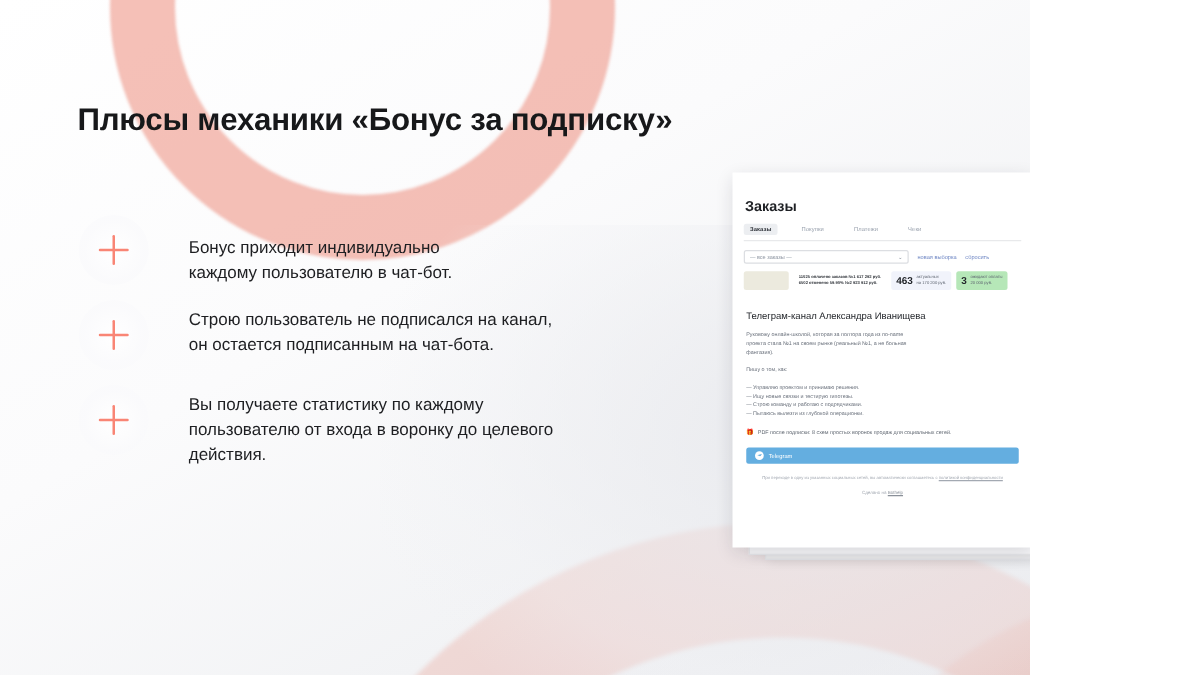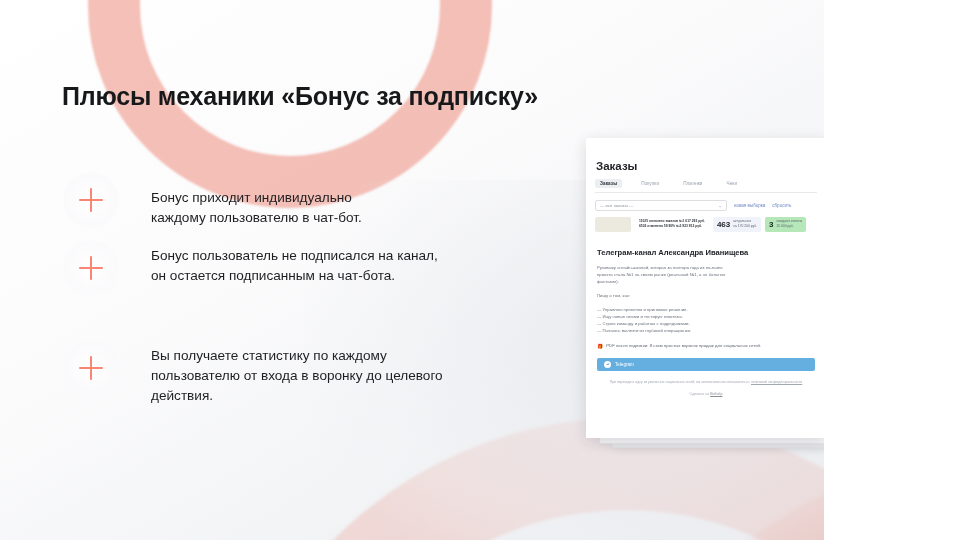--- a/index.html
+++ b/index.html
@@ -60,21 +60,21 @@
   }
 
   
   .bullet {
     position: absolute;
     display: flex;
     align-items: flex-start;
   }
   #bullet-0 { left: 63px; top: 172px; align-items: flex-end; }
   #bullet-1 { left: 63px; top: 240px; }
-  #bullet-2 { left: 63px; top: 308px; margin-top: 32px; }
+  #bullet-2 { left: 63px; top: 308px; }
 
   .plus-badge {
     width: 56px; height: 56px;
     flex: 0 0 56px;
     border-radius: 50%;
     background: radial-gradient(circle at 50% 50%, rgba(255,255,255,0.95) 0%, rgba(250,250,252,0.75) 60%, rgba(245,246,249,0.25) 100%);
     position: relative;
   }
   .plus-badge::before,
   .plus-badge::after {
@@ -225,21 +225,21 @@
   .stat-line.b { font-weight: bold; color: #30343a; }
   .stat-blur-bar {
     height: 3.2px; border-radius: 1px;
     background: #d8d6c6;
   }
 
   
   #crm-body { padding: 0 11px; }
   #art-heading {
     font-size: 7.6px;
-    font-weight: bold;
+    font-weight: normal;
     color: #1d2025;
     margin: 16px 0 8px 0;
   }
   .art-p {
     font-size: 4.3px;
     color: #6a717c;
     line-height: 1.62;
     margin: 0 0 7px 0;
     white-space: pre-line;
   }
@@ -320,21 +320,21 @@
   <div id="title">Плюсы механики «Бонус за подписку»</div>
 
   <div class="bullet" id="bullet-0">
     <div class="plus-badge"></div>
     <div class="bullet-text">Бонус приходит индивидуально
 каждому пользователю в чат-бот.</div>
   </div>
 
   <div class="bullet" id="bullet-1">
     <div class="plus-badge"></div>
-    <div class="bullet-text">Бонус пользователь не подписался на канал,
+    <div class="bullet-text">Строю пользователь не подписался на канал,
 он остается подписанным на чат-бота.</div>
   </div>
 
   <div class="bullet" id="bullet-2">
     <div class="plus-badge"></div>
     <div class="bullet-text">Вы получаете статистику по каждому
 пользователю от входа в воронку до целевого
 действия.</div>
   </div>
 

